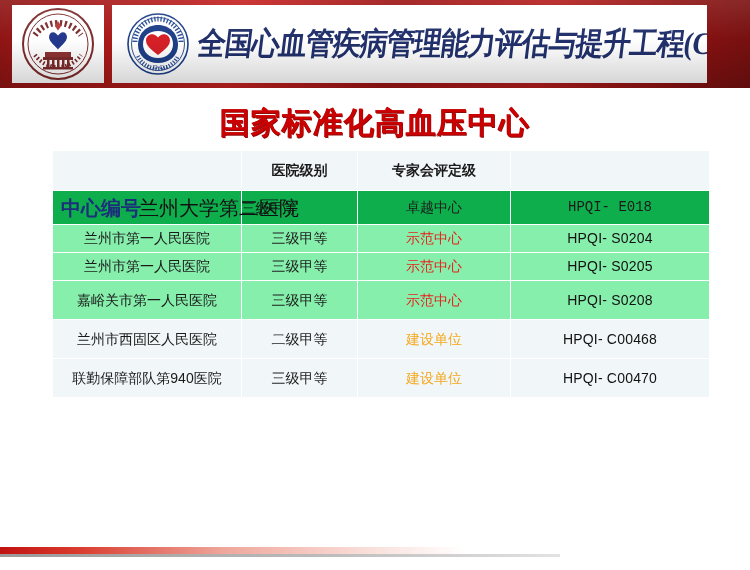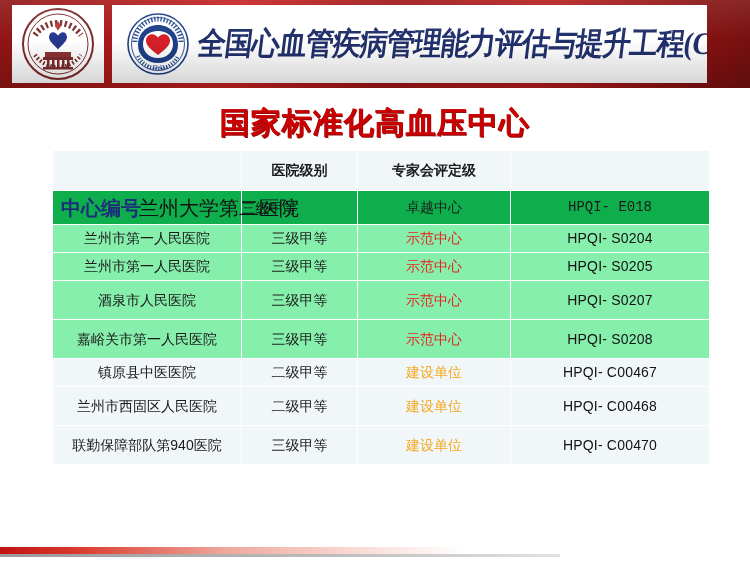--- a/index.html
+++ b/index.html
@@ -239,58 +239,30 @@
         </td>
         <td>
           <div class="cell short grade-demo">示范中心</div>
         </td>
         <td>
           <div class="cell short code-txt">HPQI- S0205</div>
         </td>
       </tr>
       <tr class="lav-row">
         <td>
-          <div class="cell tall">酒泉市人民医院</div>
+          <div class="cell tall">嘉峪关市第一人民医院</div>
         </td>
         <td>
           <div class="cell tall">三级甲等</div>
         </td>
         <td>
           <div class="cell tall grade-demo">示范中心</div>
         </td>
         <td>
-          <div class="cell tall code-txt">HPQI- S0207</div>
-        </td>
-      </tr>
-      <tr class="lav-row">
-        <td>
-          <div class="cell tall">嘉峪关市第一人民医院</div>
-        </td>
-        <td>
-          <div class="cell tall">三级甲等</div>
-        </td>
-        <td>
-          <div class="cell tall grade-demo">示范中心</div>
-        </td>
-        <td>
           <div class="cell tall code-txt">HPQI- S0208</div>
-        </td>
-      </tr>
-      <tr class="pale-row">
-        <td>
-          <div class="cell short">镇原县中医医院</div>
-        </td>
-        <td>
-          <div class="cell short">二级甲等</div>
-        </td>
-        <td>
-          <div class="cell short grade-build">建设单位</div>
-        </td>
-        <td>
-          <div class="cell short code-txt">HPQI- C00467</div>
         </td>
       </tr>
       <tr class="pale-row">
         <td>
           <div class="cell tall">兰州市西固区人民医院</div>
         </td>
         <td>
           <div class="cell tall">二级甲等</div>
         </td>
         <td>

